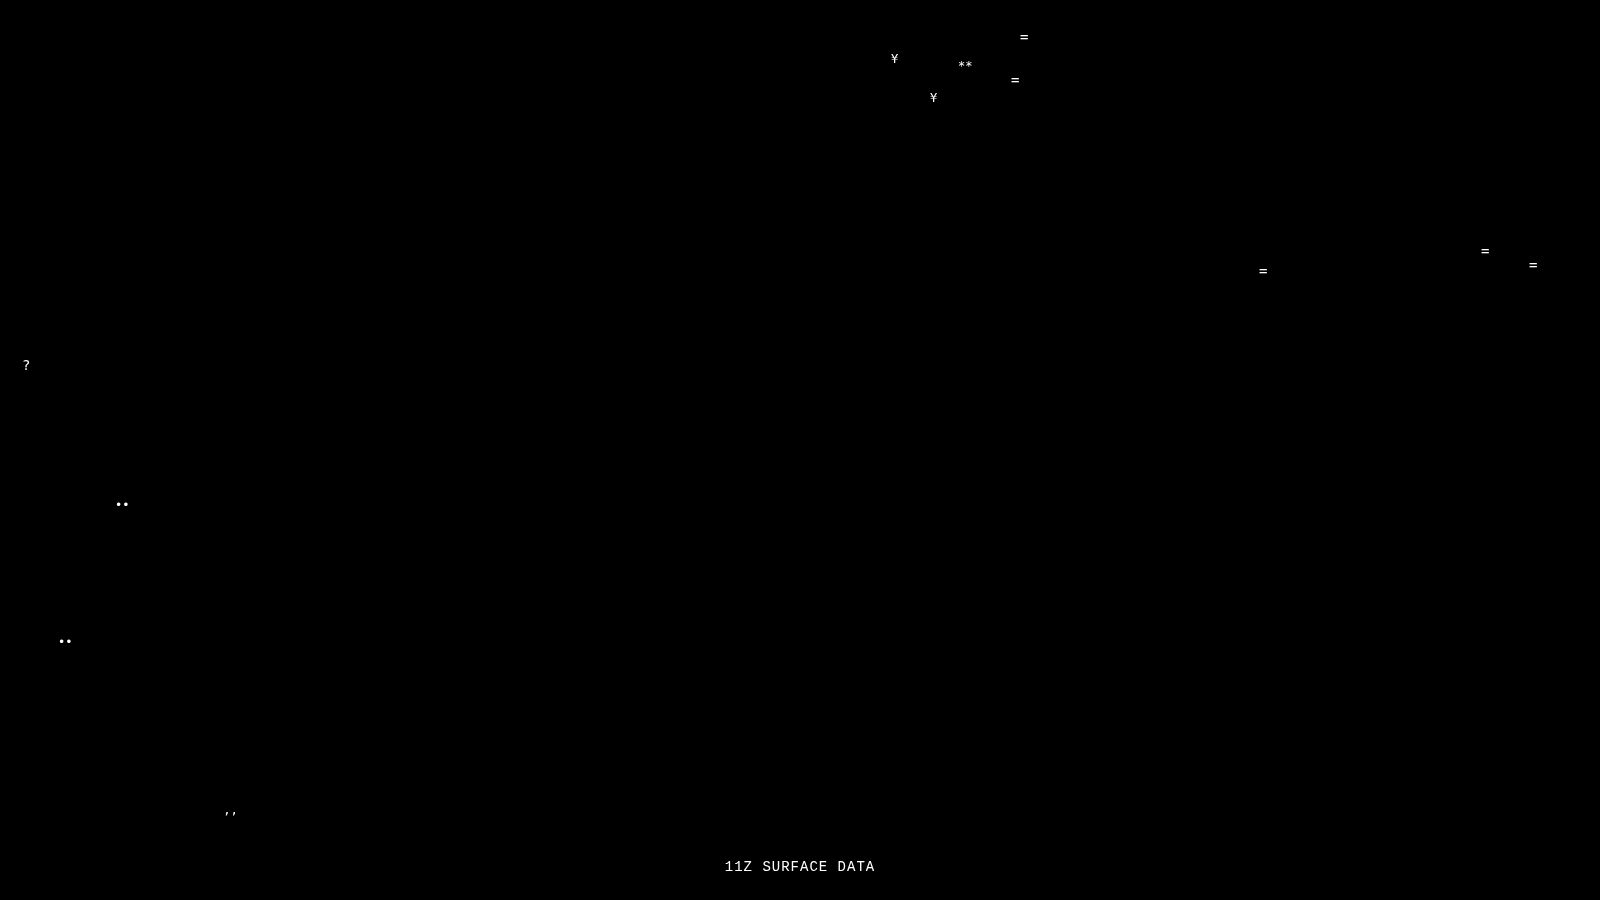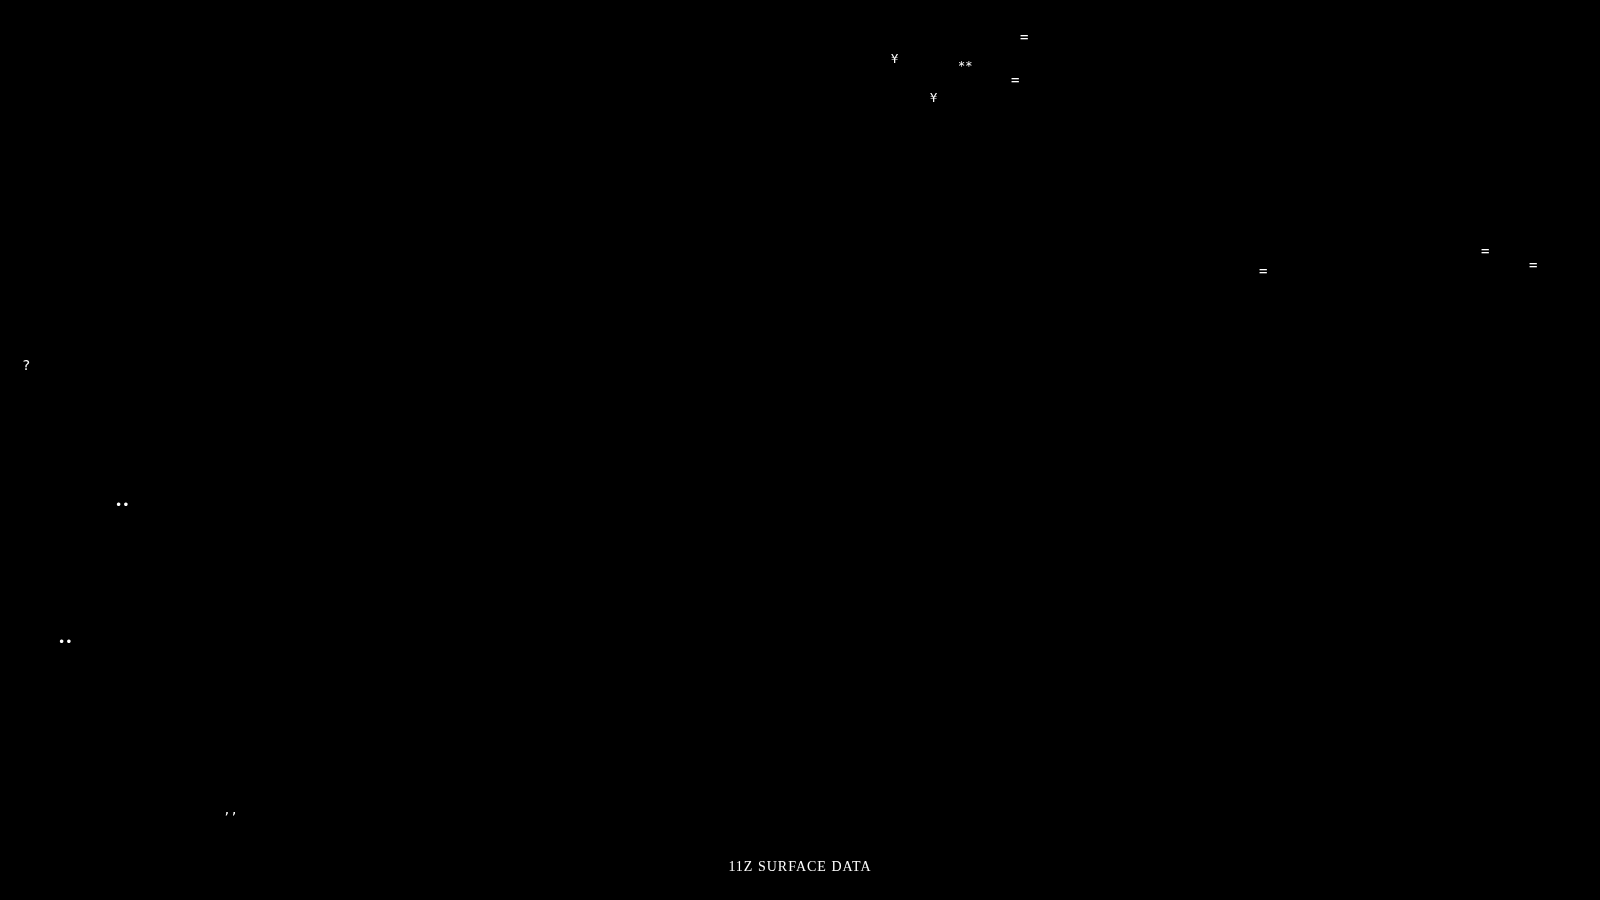--- a/index.html
+++ b/index.html
@@ -49,21 +49,21 @@
   }
   .map-symbol.sym-stars {
     font-size: 12px;
   }
   #map-title {
     position: absolute;
     left: 0;
     width: 1600px;
     text-align: center;
     color: #ffffff;
-    font-family: Liberation Serif, serif;
+    font-family: Liberation Mono, monospace;
     font-size: 14px;
     letter-spacing: 1px;
     white-space: pre;
   }
 </style>
 </head>
 <body style="background: rgb(0, 0, 0);">
 
 <div id="map-canvas" style="background: rgb(0, 0, 0);"></div>
 

